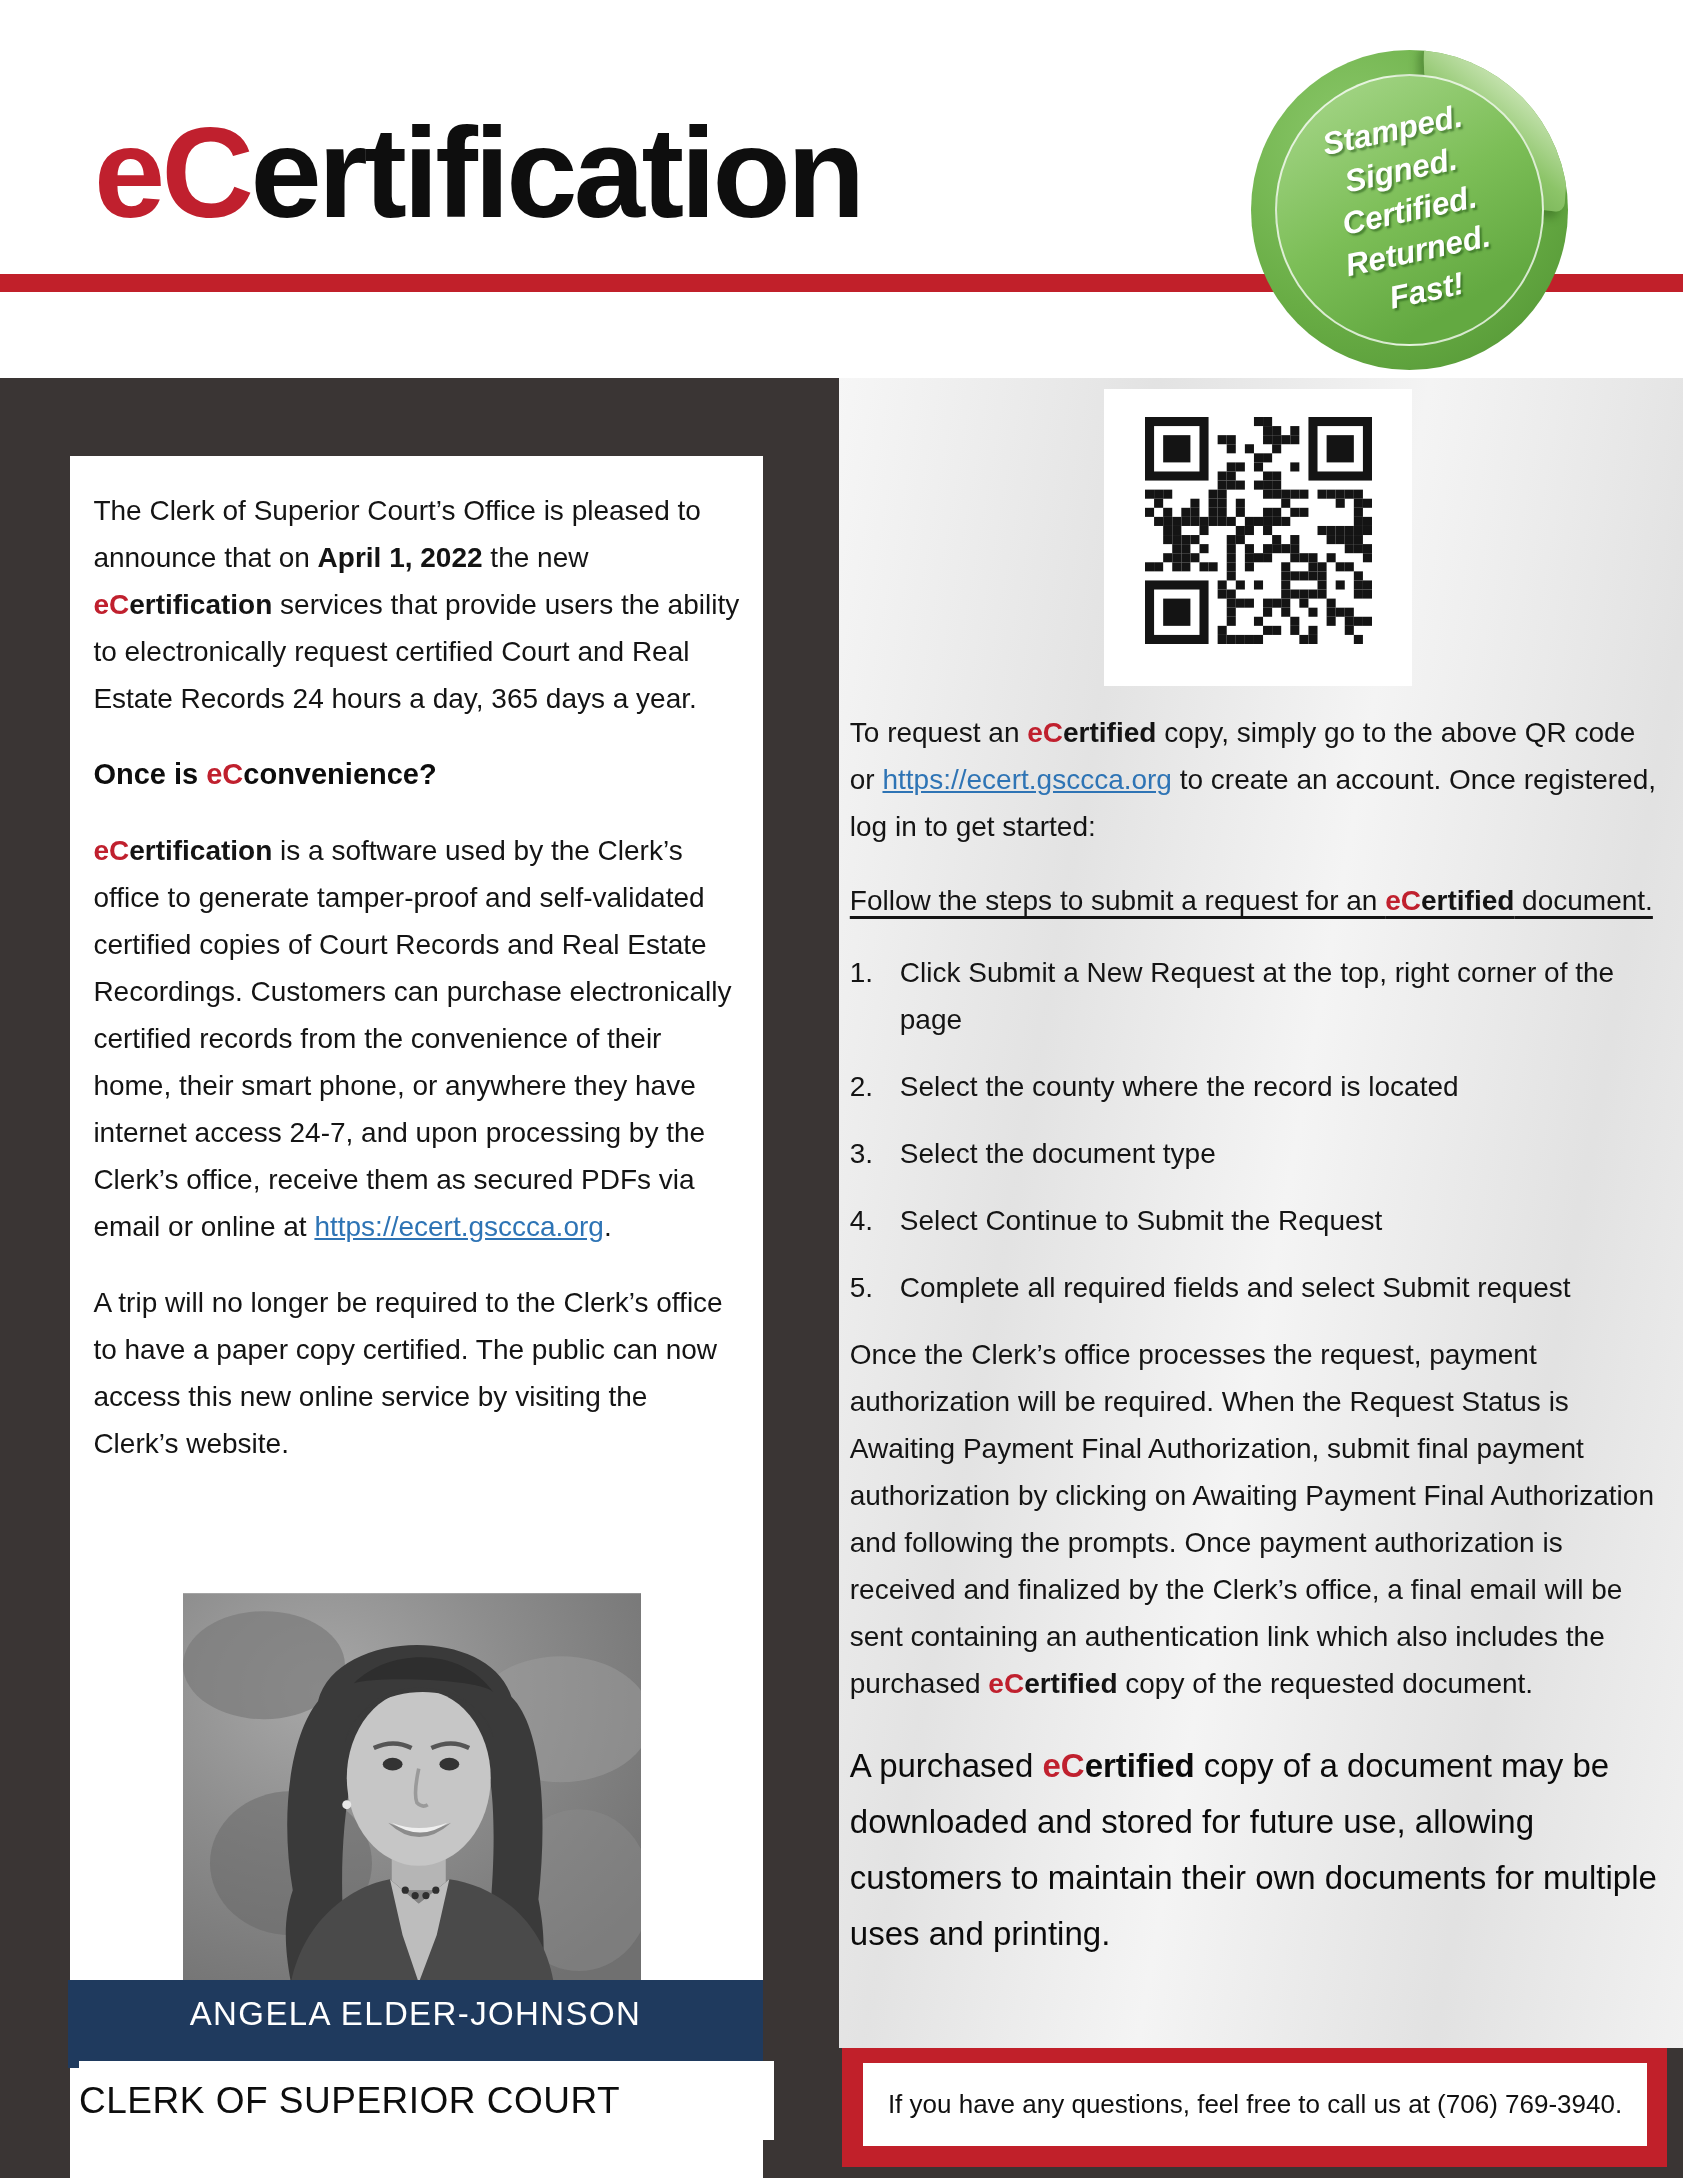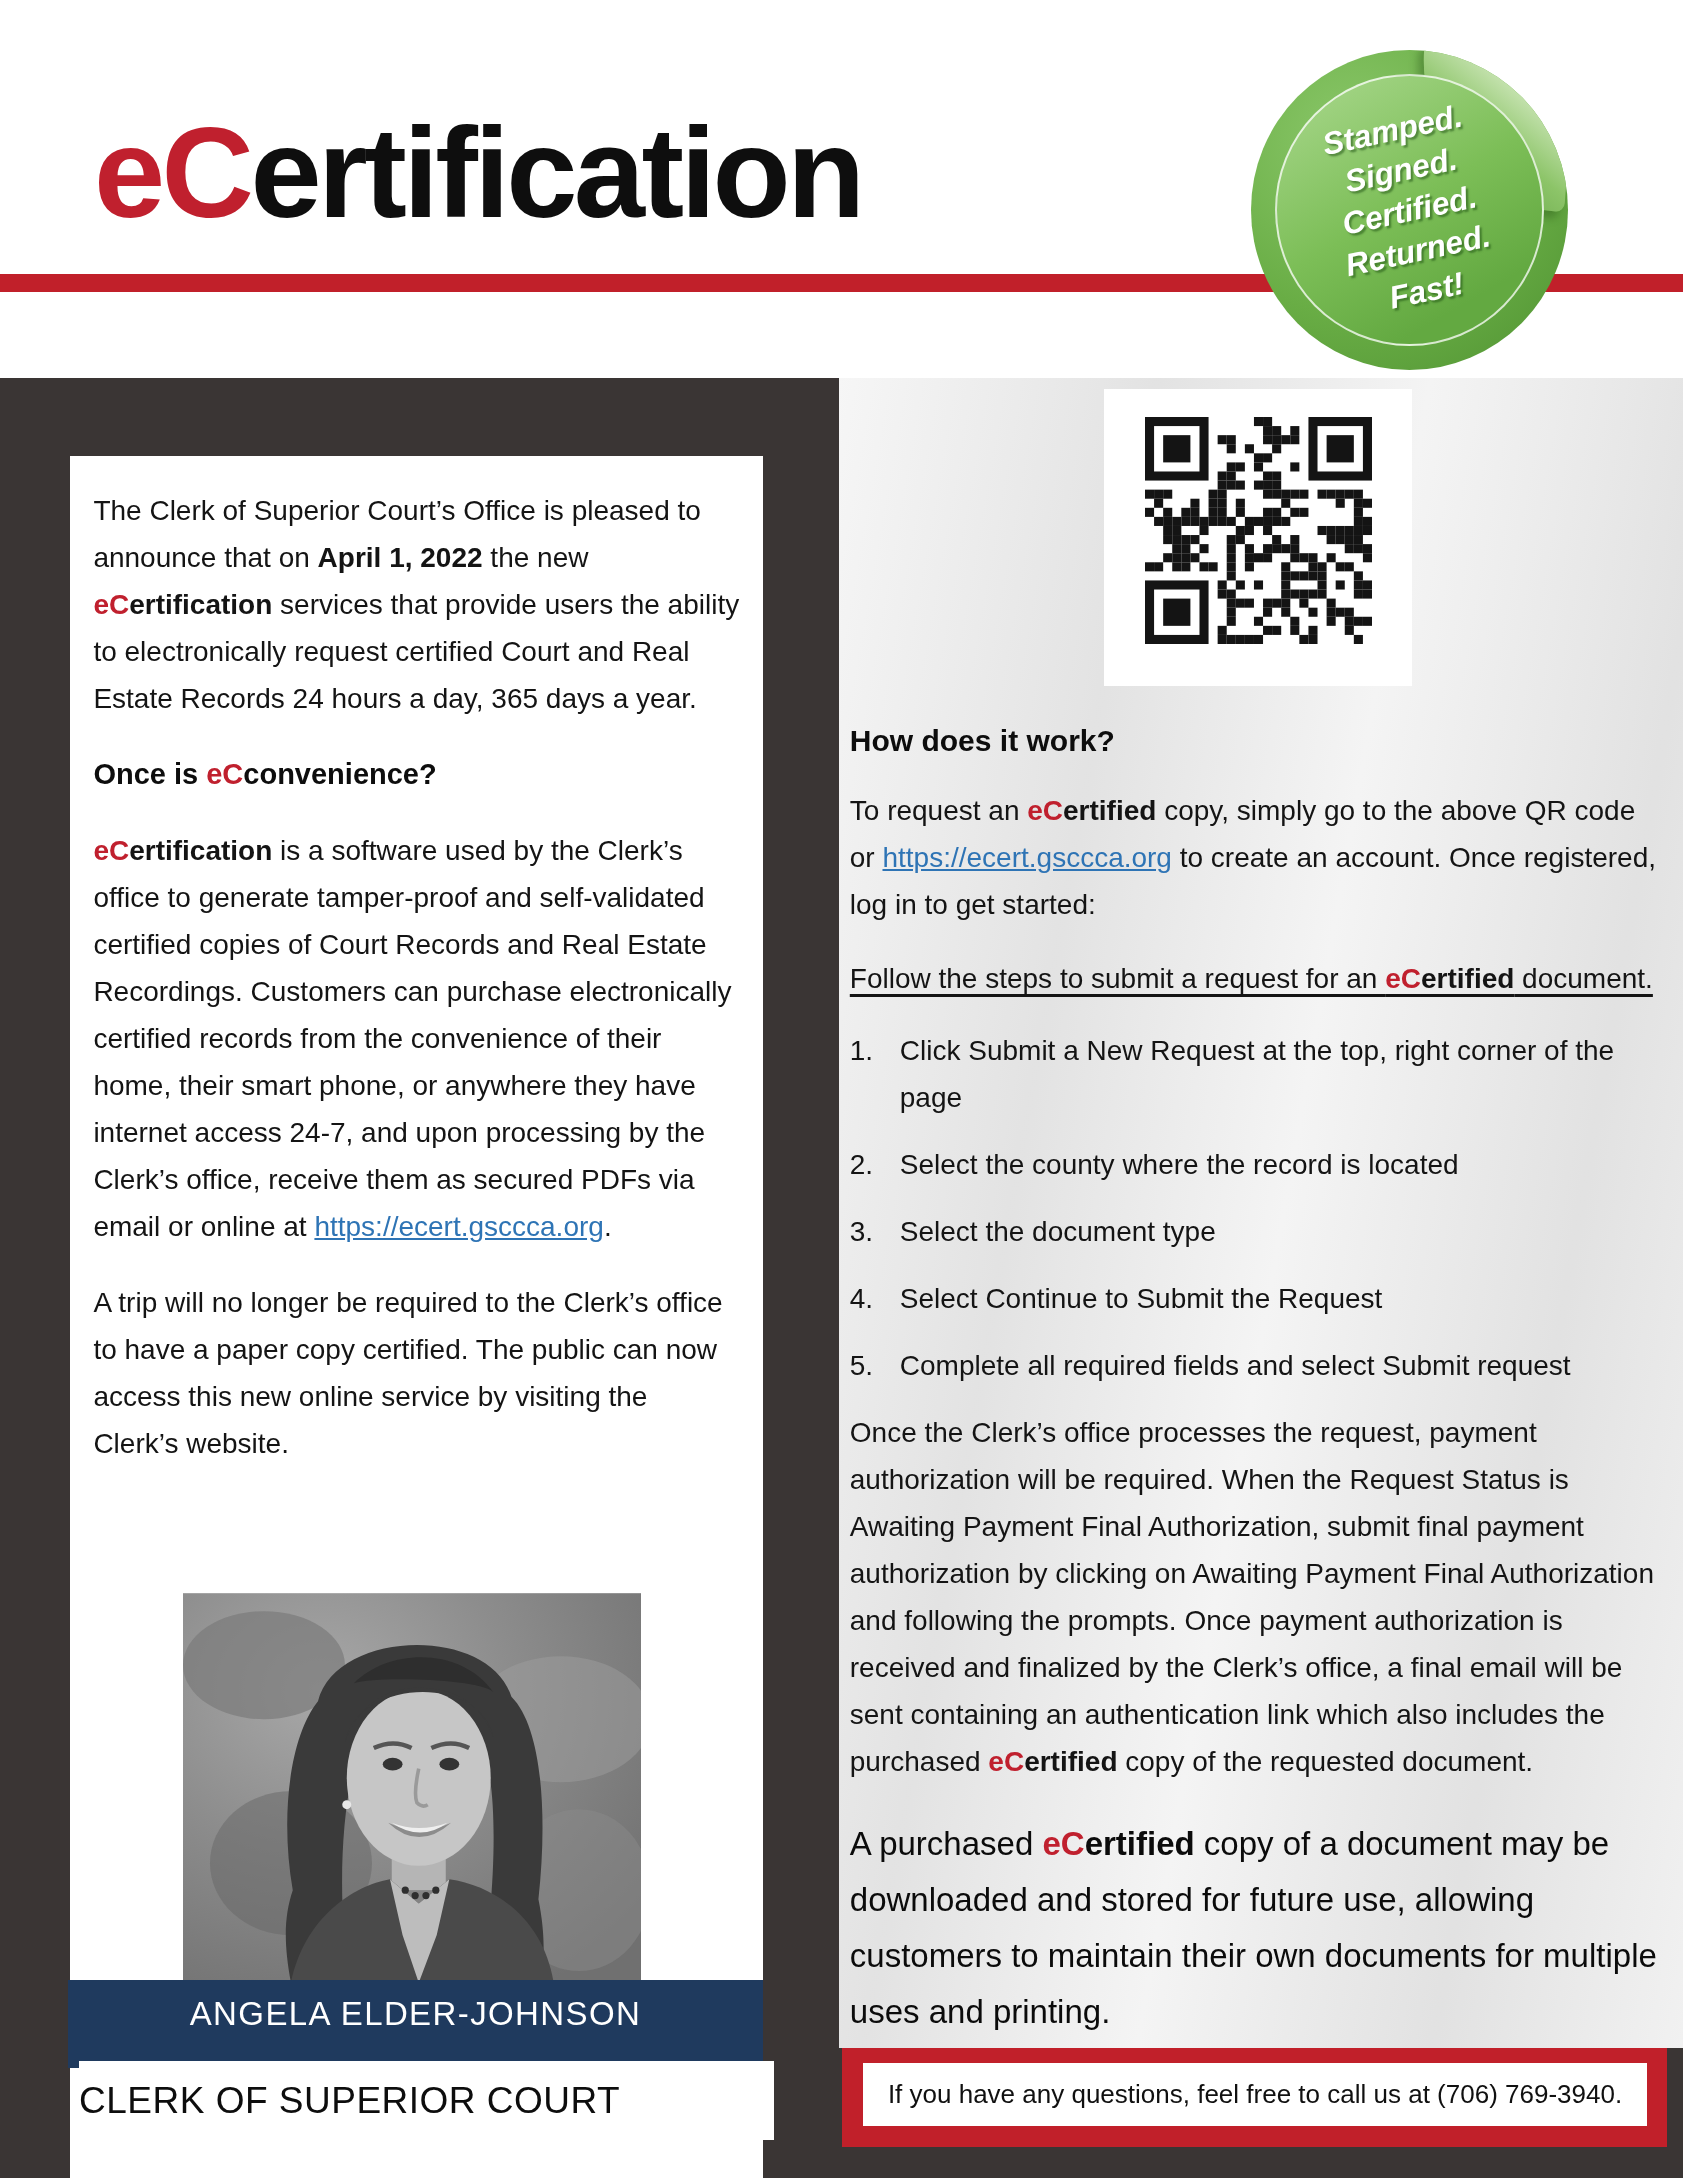--- a/index.html
+++ b/index.html
@@ -77,21 +77,21 @@
     display:flex;justify-content:center;z-index:1;
   }
   .name-banner span{color:#ffffff;font-size:33px;letter-spacing:1.4px;line-height:81px;margin-top:-7.2px;}
   .title-banner{
     position:absolute;left:79px;top:2061px;width:695px;height:79px;background:#ffffff;
     display:flex;align-items:center;z-index:2;
   }
   .title-banner span{color:#0d0d0d;font-size:37px;letter-spacing:0.5px;}
   
   .phone-box{
-    position:absolute;left:842px;top:2048px;width:825px;height:99px;background:#c1202a;
+    position:absolute;left:842px;top:2048px;width:825px;height:119px;background:#c1202a;
     box-sizing:border-box;padding:15.3px 20px 21px 21px;z-index:4;
   }
   .phone-inner{
     width:100%;height:100%;background:#ffffff;display:flex;align-items:center;justify-content:center;
     font-size:26px;color:#101010;white-space:nowrap;
   }
 </style>
 </head>
 <body>
 
@@ -325,21 +325,20 @@
           <rect x="10" y="10" width="50" height="50" fill="#ffffff"></rect>
           <rect x="20" y="20" width="30" height="30" fill="#141414"></rect>
           <rect x="180" y="0" width="70" height="70" fill="#141414"></rect>
           <rect x="190" y="10" width="50" height="50" fill="#ffffff"></rect>
           <rect x="200" y="20" width="30" height="30" fill="#141414"></rect>
           <rect x="0" y="180" width="70" height="70" fill="#141414"></rect>
           <rect x="10" y="190" width="50" height="50" fill="#ffffff"></rect>
           <rect x="20" y="200" width="30" height="30" fill="#141414"></rect>
         </svg></div>
   </div>
-  <div class="h-how">How does it work?</div>
   <p class="p-intro"><span>To request an </span><span class="seg-r">eC</span><span class="seg-b">ertified</span><span> copy, simply go to the above QR code or </span><span class="seg-l">https://ecert.gsccca.org</span><span> to create an account. Once registered, log in to get started:</span></p>
   <p class="p-follow"><span>Follow the steps to submit a request for an </span><span class="seg-r">eC</span><span class="seg-b">ertified</span><span> document.</span></p>
   <div class="steps">
     <div class="step">
       <span class="step-num">1.</span>
       <span>Click Submit a New Request at the top, right corner of the page</span>
     </div>
     <div class="step">
       <span class="step-num">2.</span>
       <span>Select the county where the record is located</span>

